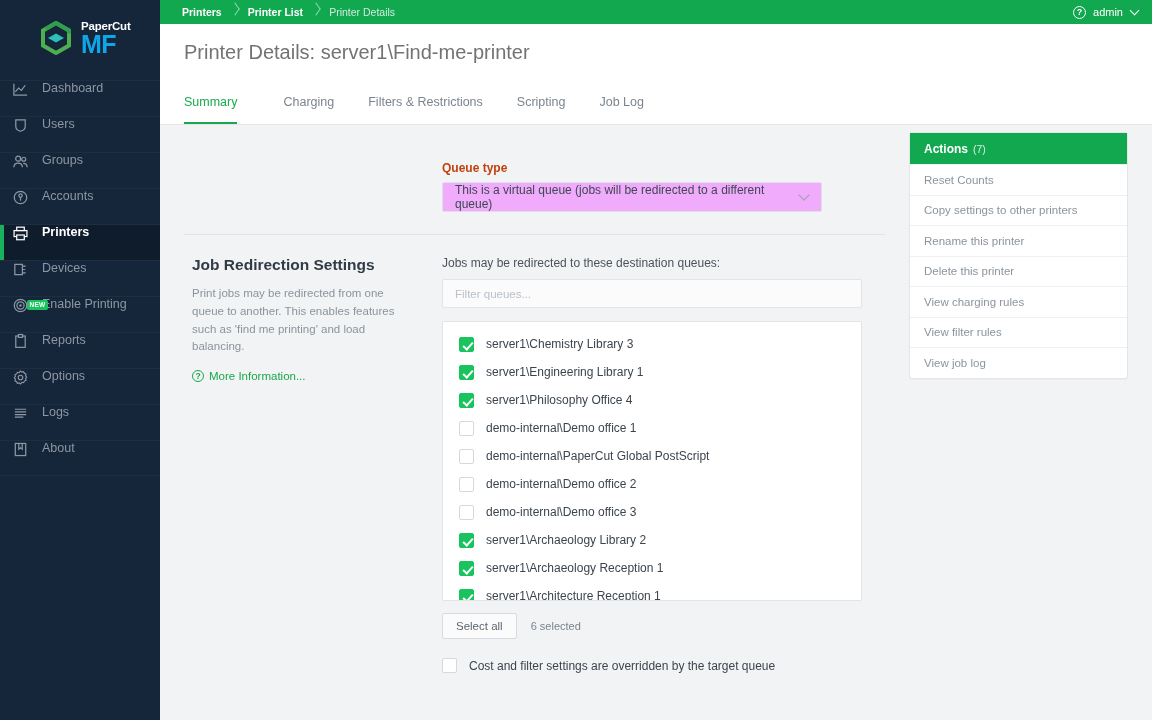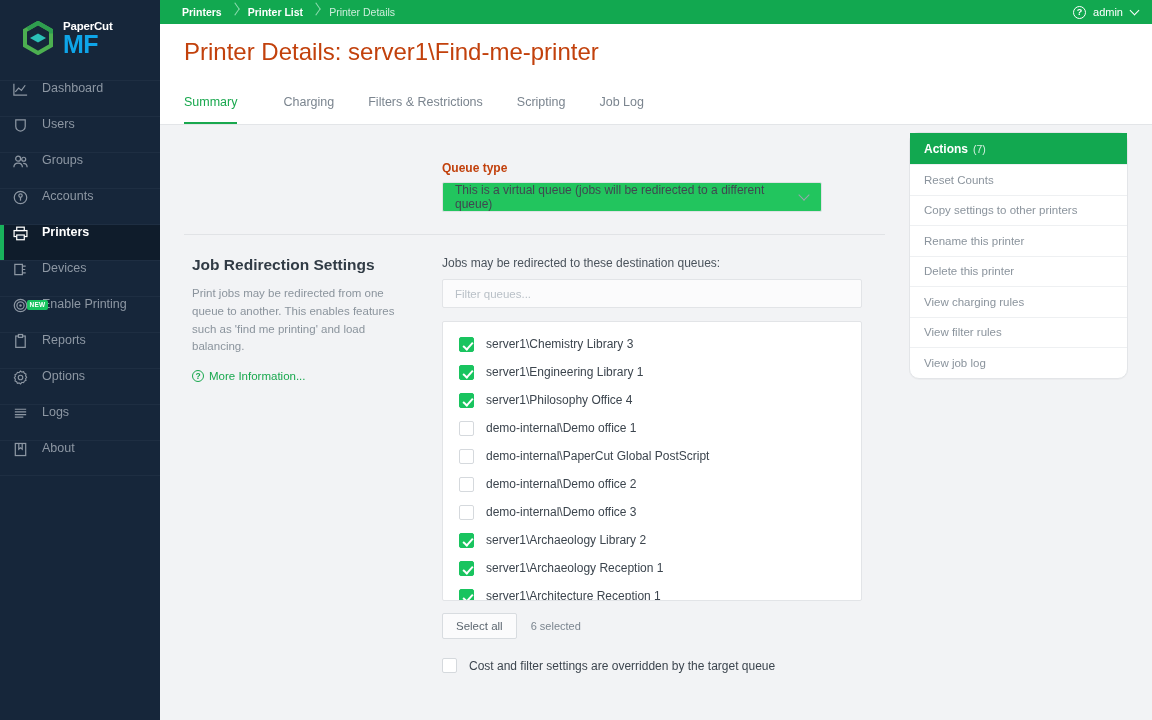--- a/index.html
+++ b/index.html
@@ -13,21 +13,21 @@
 
   
   .sidebar {
     width: 160px; height: 720px;
     background: #16263a;
     flex: 0 0 160px;
     display: flex; flex-direction: column;
   }
   .logo-area {
     height: 76px; display: flex; align-items: center;
-    padding-left: 22px; gap: 9px;
+    padding-left: 40px; gap: 9px;
   }
   .logo-mark { width: 32px; height: 34px; flex: 0 0 32px; }
   .logo-text { display: flex; flex-direction: column; line-height: 1; }
   .logo-papercut {
     color: #ffffff; font-size: 11.5px; font-weight: bold;
     letter-spacing: -0.2px; margin-bottom: 1px;
   }
   .logo-mf {
     color: #0ea5e9; font-size: 25px; font-weight: bold;
     letter-spacing: -0.5px; line-height: 0.9;
@@ -93,21 +93,21 @@
   .caret-dn {
     width: 7px; height: 7px; border-right: 1.4px solid #ffffff;
     border-bottom: 1.4px solid #ffffff; transform: rotate(45deg);
     margin-top: -4px; margin-left: 1px; cursor: pointer;
   }
 
   .pagehead {
     background: #ffffff; height: 56px; display: flex; align-items: center;
     padding-left: 24px; flex: 0 0 56px;
   }
-  .pagetitle { font-size: 24px; color: #c2410c; font-weight: normal; }
+  .pagetitle { font-size: 20px; color: #737373; font-weight: normal; }
 
   .tabsbar {
     background: #ffffff; height: 45px; flex: 0 0 45px;
     display: flex; align-items: stretch; padding-left: 24px;
     border-bottom: 1px solid #e3e5e8;
   }
   .tab {
     display: flex; align-items: center; padding: 0 13px;
     font-size: 12.5px; color: #7b858f; cursor: pointer;
     position: relative; margin-right: 8px;
@@ -129,21 +129,21 @@
 
   
   .field-row { display: flex; padding-top: 36px; }
   .field-label-col { width: 282px; flex: 0 0 282px; }
   .field-input-col { flex: 1; padding-right: 24px; }
   .flabel {
     font-size: 12px; color: #c2410c; font-weight: bold;
     margin-bottom: 7px; display: block;
   }
   .select-box {
-    background: #22c55e; border: 1px solid #dfe2e5; border-radius: 2px;
+    background: #f0abfc; border: 1px solid #dfe2e5; border-radius: 2px;
     height: 30px; width: 380px; display: flex; align-items: center;
     padding: 0 10px 0 12px; font-size: 12px; color: #3f4850;
     justify-content: space-between; cursor: pointer;
   }
   .sel-caret {
     width: 8px; height: 8px; border-right: 1.5px solid #9aa4ae;
     border-bottom: 1.5px solid #9aa4ae; transform: rotate(45deg);
     margin-top: -5px; margin-right: 3px;
   }
   .divider { height: 1px; background: #e1e3e6; margin: 22px 24px 0 24px; }
@@ -198,21 +198,21 @@
     padding: 6px 13px; font-size: 11.5px; color: #5c666f; cursor: pointer;
     font-family: "Liberation Sans", sans-serif;
   }
   .selcount { font-size: 11px; color: #7b858f; }
 
   .overrow { display: flex; align-items: center; gap: 12px; margin-top: 19px; }
 
   
   .actions-card {
     width: 219px; background: #ffffff;
-    border: 1px solid #e3e5e8; border-radius: 10px;
+    border: 1px solid #e3e5e8; border-radius: 3px;
     box-shadow: 0 1px 1px rgba(0,0,0,0.03);
   }
   .actions-head {
     background: #12a850; height: 31px; display: flex; align-items: center;
     padding-left: 14px; gap: 5px;
   }
   .actions-title { color: #ffffff; font-size: 12px; font-weight: bold; }
   .actions-count { color: #d5f0e0; font-size: 10.5px; }
   .action-item {
     height: 30.5px; display: flex; align-items: center; padding-left: 14px;

